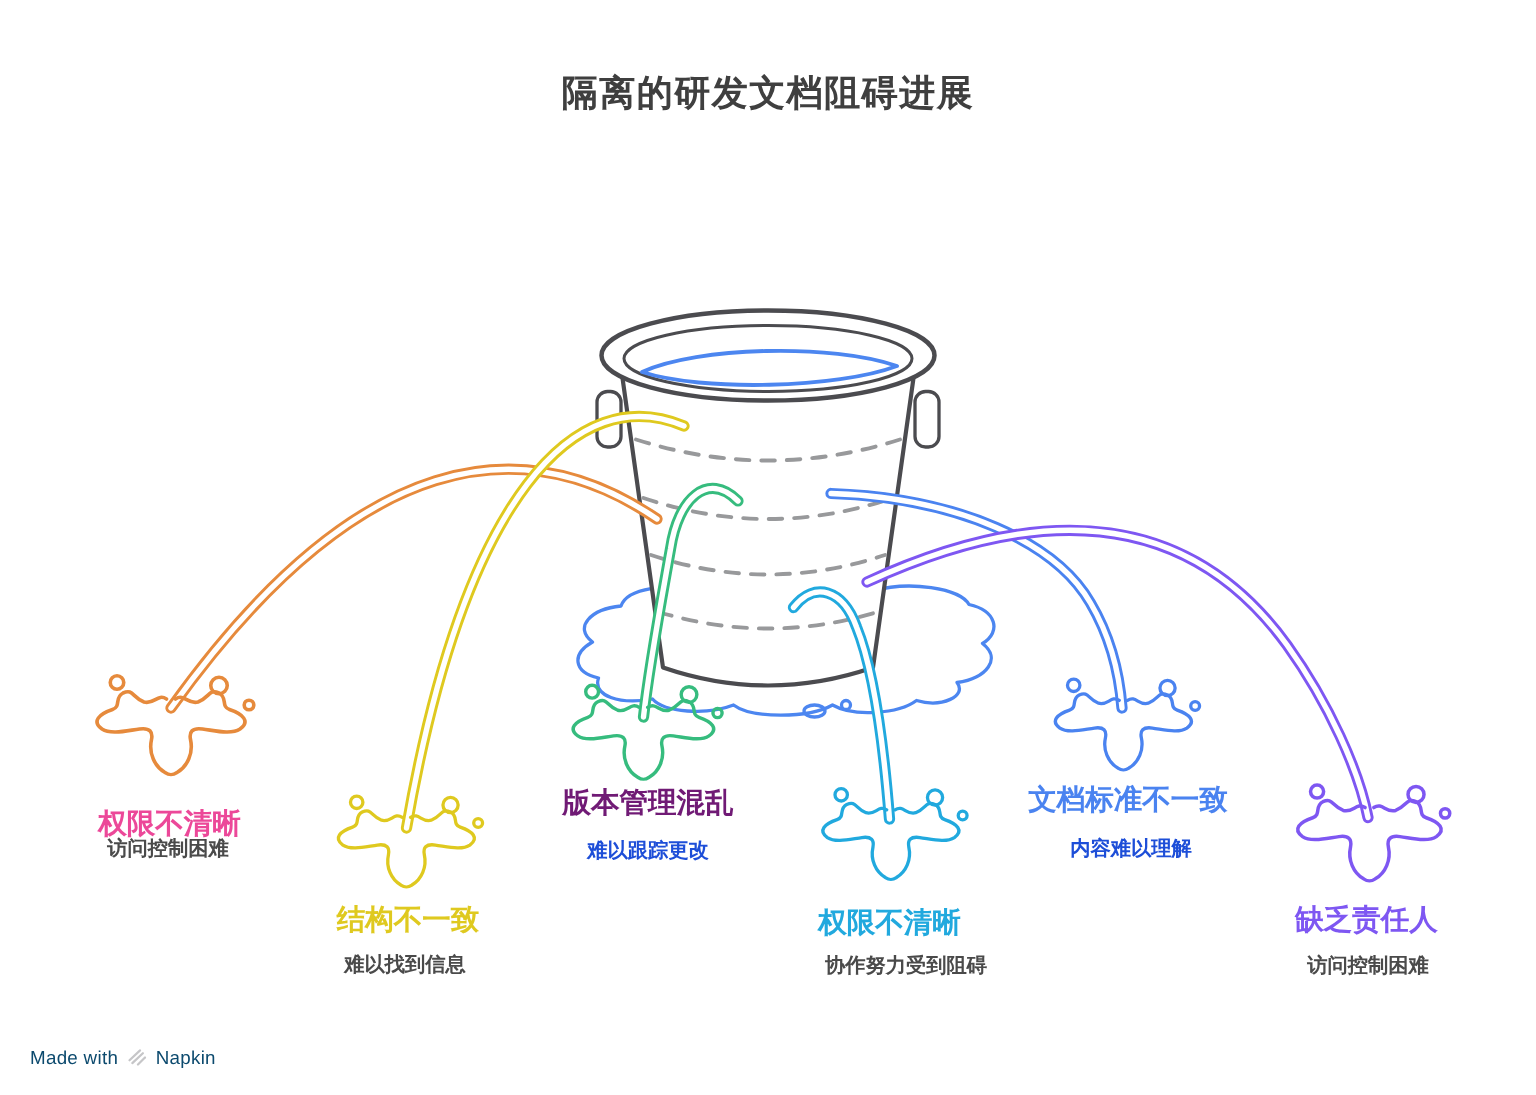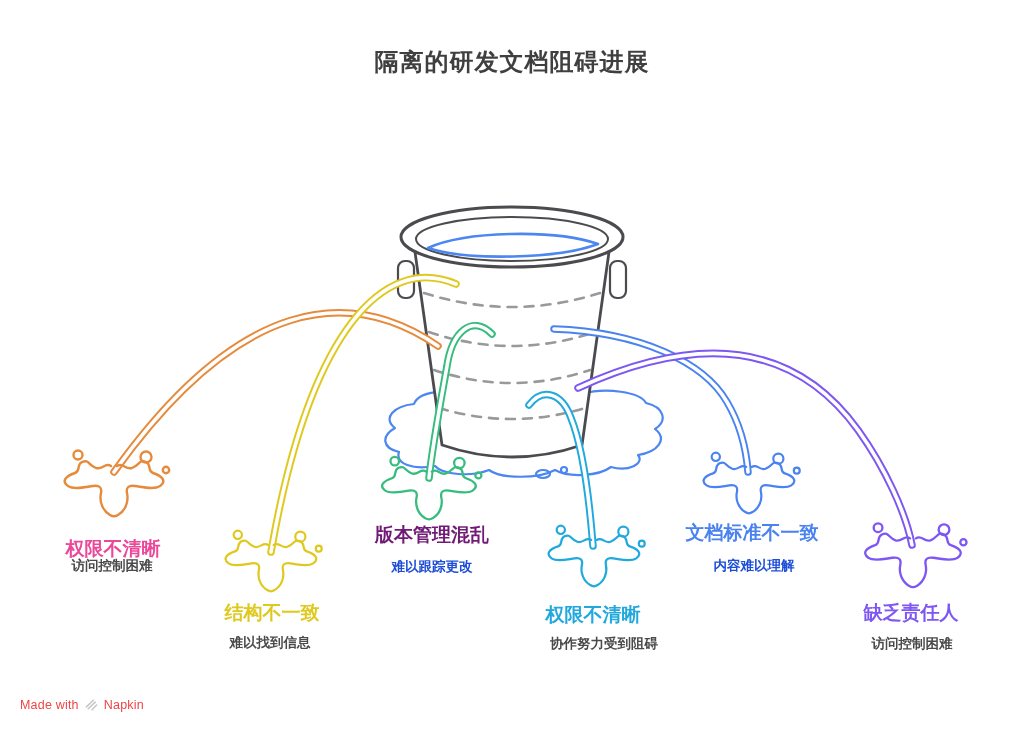--- a/index.html
+++ b/index.html
@@ -134,21 +134,21 @@
   </div>
   <div>
     <div class="item-label lbl-5" style="color: rgb(74, 131, 240); text-align: right;">文档标准不一致</div>
     <div class="item-desc desc-5" style="color: #1d4ed8;">内容难以理解</div>
   </div>
   <div>
     <div class="item-label lbl-6" style="color: rgb(126, 87, 242);">缺乏责任人</div>
     <div class="item-desc desc-6" style="color: rgb(74, 74, 74);">访问控制困难</div>
   </div>
 
-  <div class="watermark" style="color: #ef4444;">
+  <div class="watermark" style="color: #0c4a6e;">
     <span>Made with</span>
     <svg class="logo" width="15" height="15" viewBox="0 0 16 16">
       <g fill="none" stroke="#C6C6C8" stroke-width="1.6" stroke-linecap="round">
         <path d="M2.5,10.5 L10,3.5"></path>
         <path d="M4.5,12.5 L12,5.5"></path>
         <path d="M8.5,13.5 L13.5,8.5"></path>
       </g>
     </svg>
     <span>Napkin</span>
   </div>

